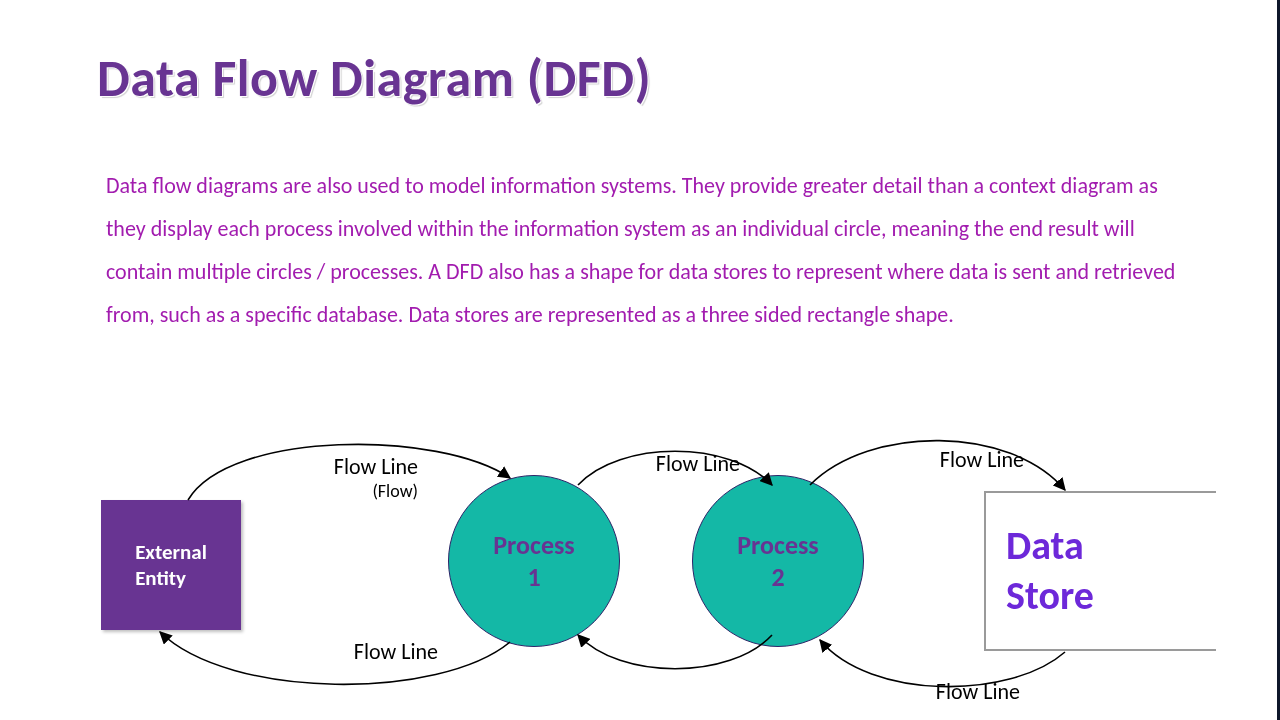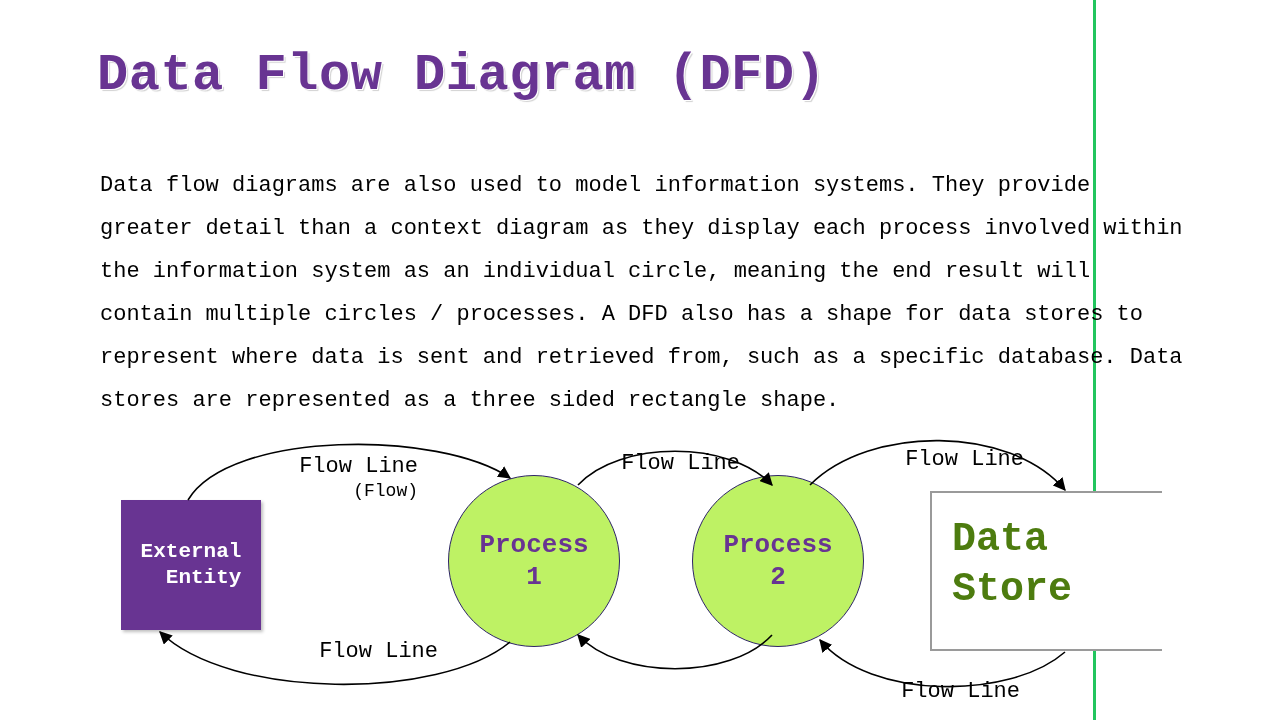--- a/index.html
+++ b/index.html
@@ -7,44 +7,43 @@
     padding: 0;
     width: 1280px;
     height: 720px;
     font-family: "Calibri", "Segoe UI", Arial, sans-serif;
     background: #fff;
     color: #222;
     overflow: hidden;
   }
   .frame {
     position: relative;
-    width: 1096px;
+    width: 1280px;
     height: 720px;
-    border-right: 3px solid #22c55e;
+    border-right: 3px solid #0f172a;
     box-sizing: border-box;
-    font-family: Liberation Mono, monospace;
   }
   .title {
     position: absolute;
     left: 97px;
     top: 46px;
     font-size: 52px;
     font-weight: 700;
     color: #683492;
     letter-spacing: 0.5px;
     text-shadow: 1px 1px 0 #fff, 2px 2px 1px rgba(0,0,0,0.18);
   }
   .body-text {
     position: absolute;
-    left: 100px;
+    left: 106px;
     top: 164px;
     width: 1090px;
     font-size: 22px;
     line-height: 43px;
-    color: #000000;
+    color: #a21caf;
   }
   
   .diagram {
     position: absolute;
     left: 0;
     top: 0;
     width: 1280px;
     height: 720px;
     pointer-events: none;
   }
@@ -52,59 +51,58 @@
     position: absolute;
     left: 101px;
     top: 500px;
     width: 140px;
     height: 130px;
     background: #683492;
     color: #fff;
     display: flex;
     align-items: center;
     justify-content: center;
-    text-align: right;
+    text-align: left;
     font-weight: 700;
     font-size: 21px;
     line-height: 26px;
     box-shadow: 2px 2px 3px rgba(0,0,0,0.25);
-    margin-left: 20px;
   }
   .process-circle {
     position: absolute;
     width: 170px;
     height: 170px;
     border-radius: 50%;
-    background: #bef264;
+    background: #14b8a6;
     border: 1.5px solid #2e2468;
     display: flex;
     align-items: center;
     justify-content: center;
     text-align: center;
     font-weight: 700;
     font-size: 26px;
     color: #683492;
     line-height: 32px;
   }
   .p1 { left: 448px; top: 475px; }
   .p2 { left: 692px; top: 475px; }
   .data-store {
     position: absolute;
-    left: 930px;
+    left: 984px;
     top: 491px;
     width: 232px;
     height: 160px;
     border: 2.5px solid #9a9a9a;
     border-right: none;
     background: #fff;
     box-sizing: border-box;
-    padding: 22px 20px;
+    padding: 28px 20px;
     font-size: 40px;
     font-weight: 700;
-    color: #4d7c0f;
+    color: #6d28d9;
     line-height: 50px;
   }
   .flow-label {
     position: absolute;
     font-size: 22px;
     color: #000;
     text-align: right;
     line-height: 24px;
   }
   .flow-label .sub {

